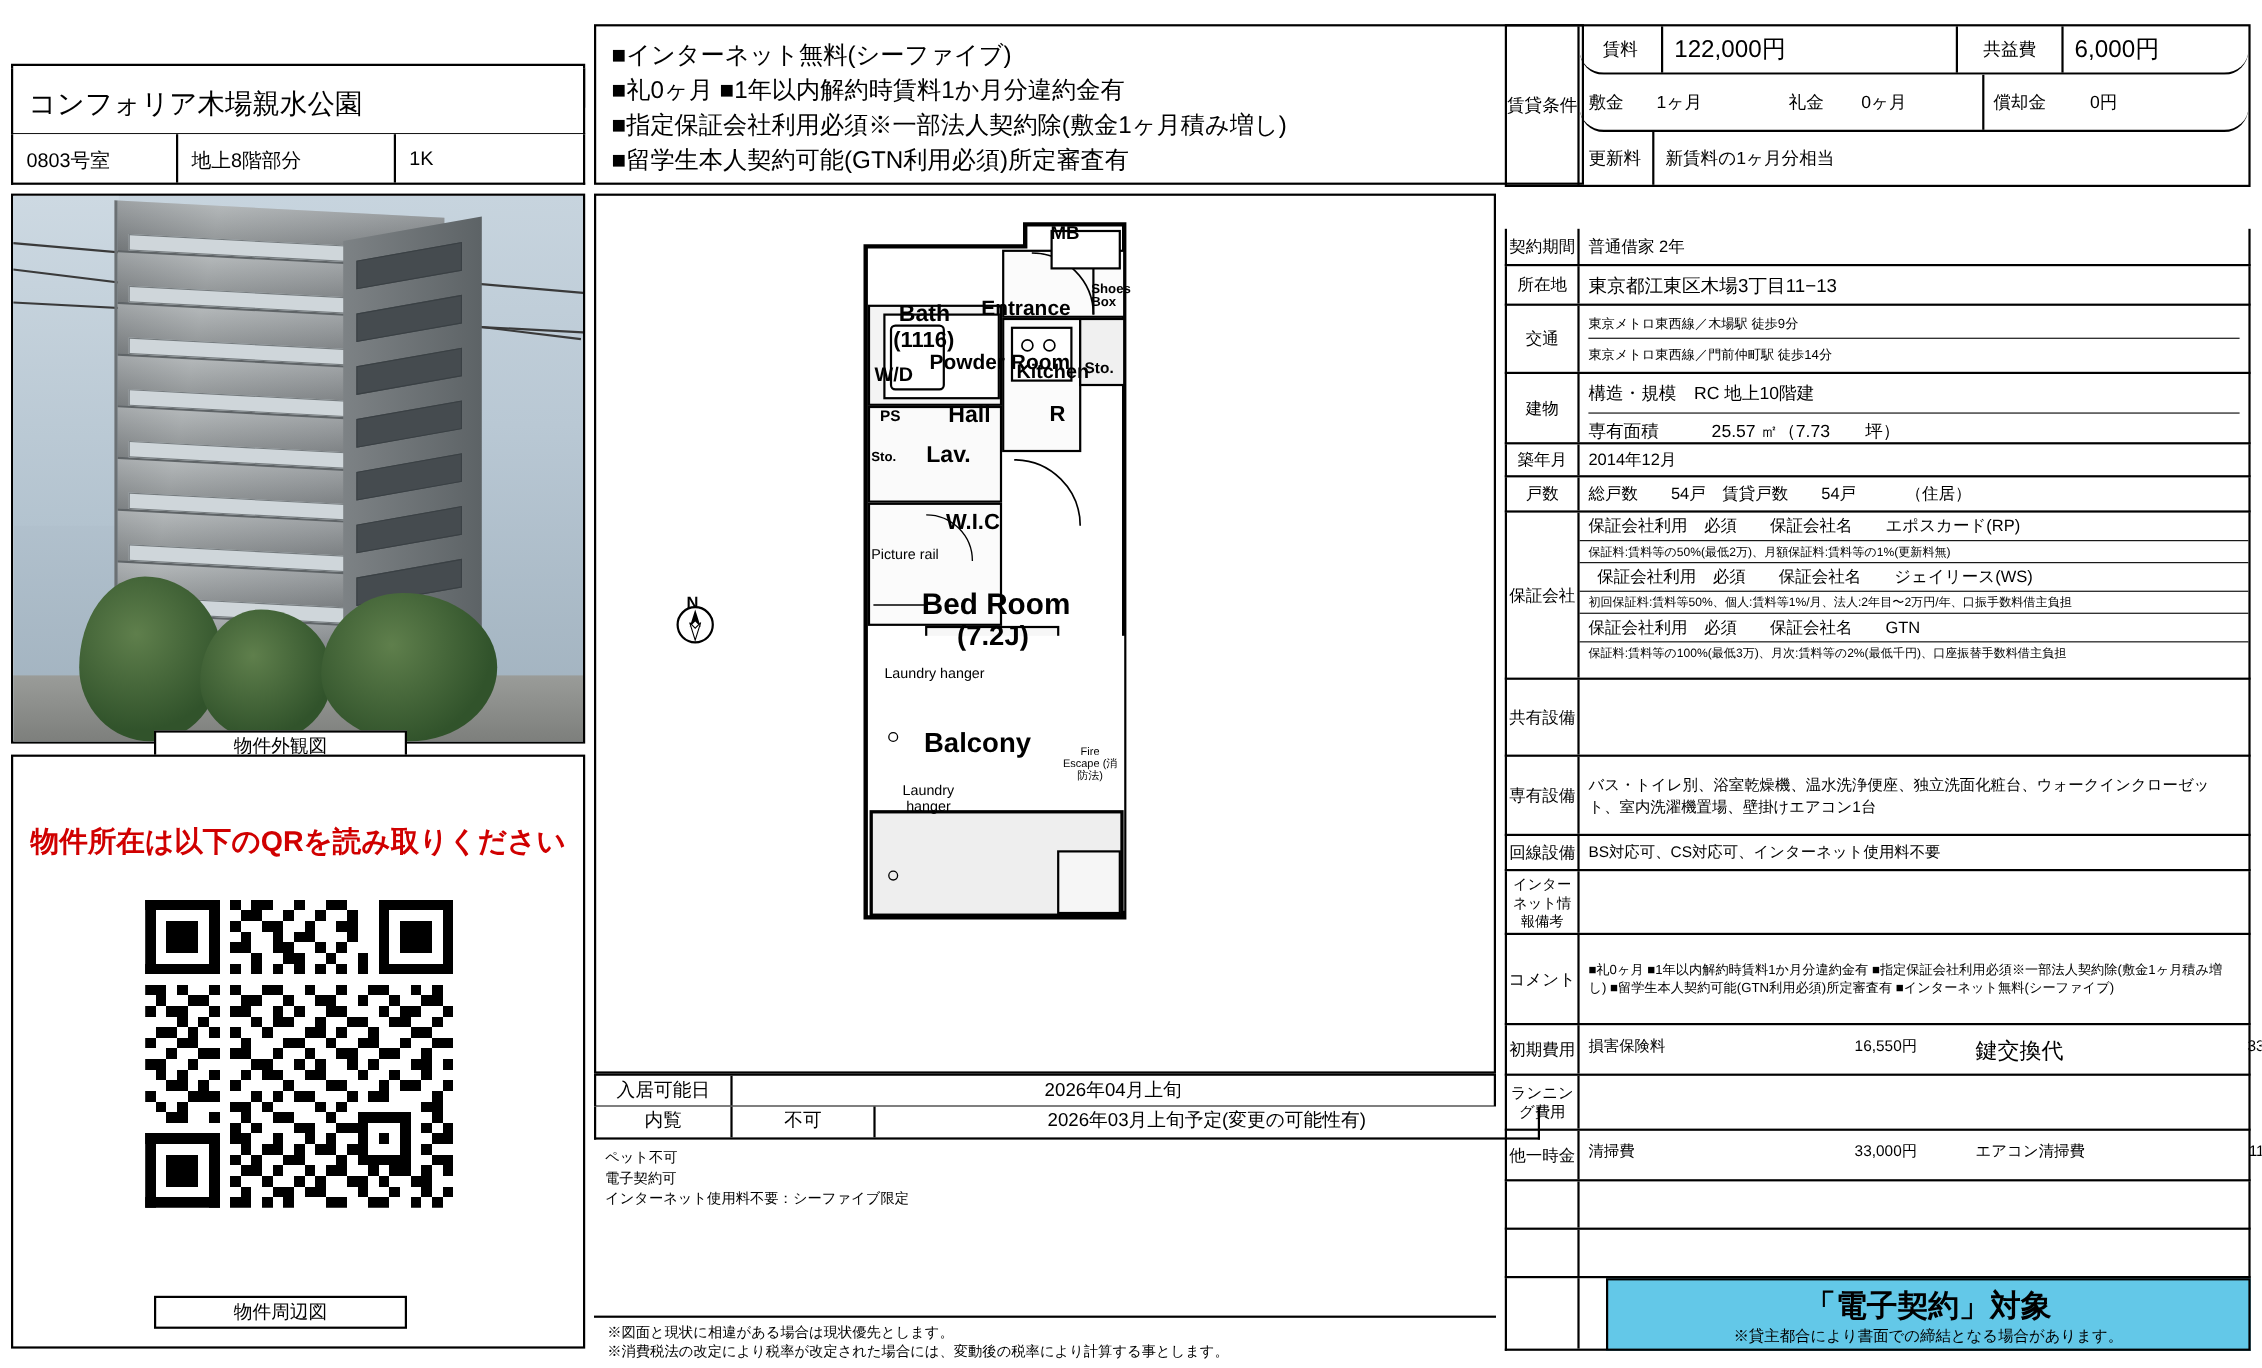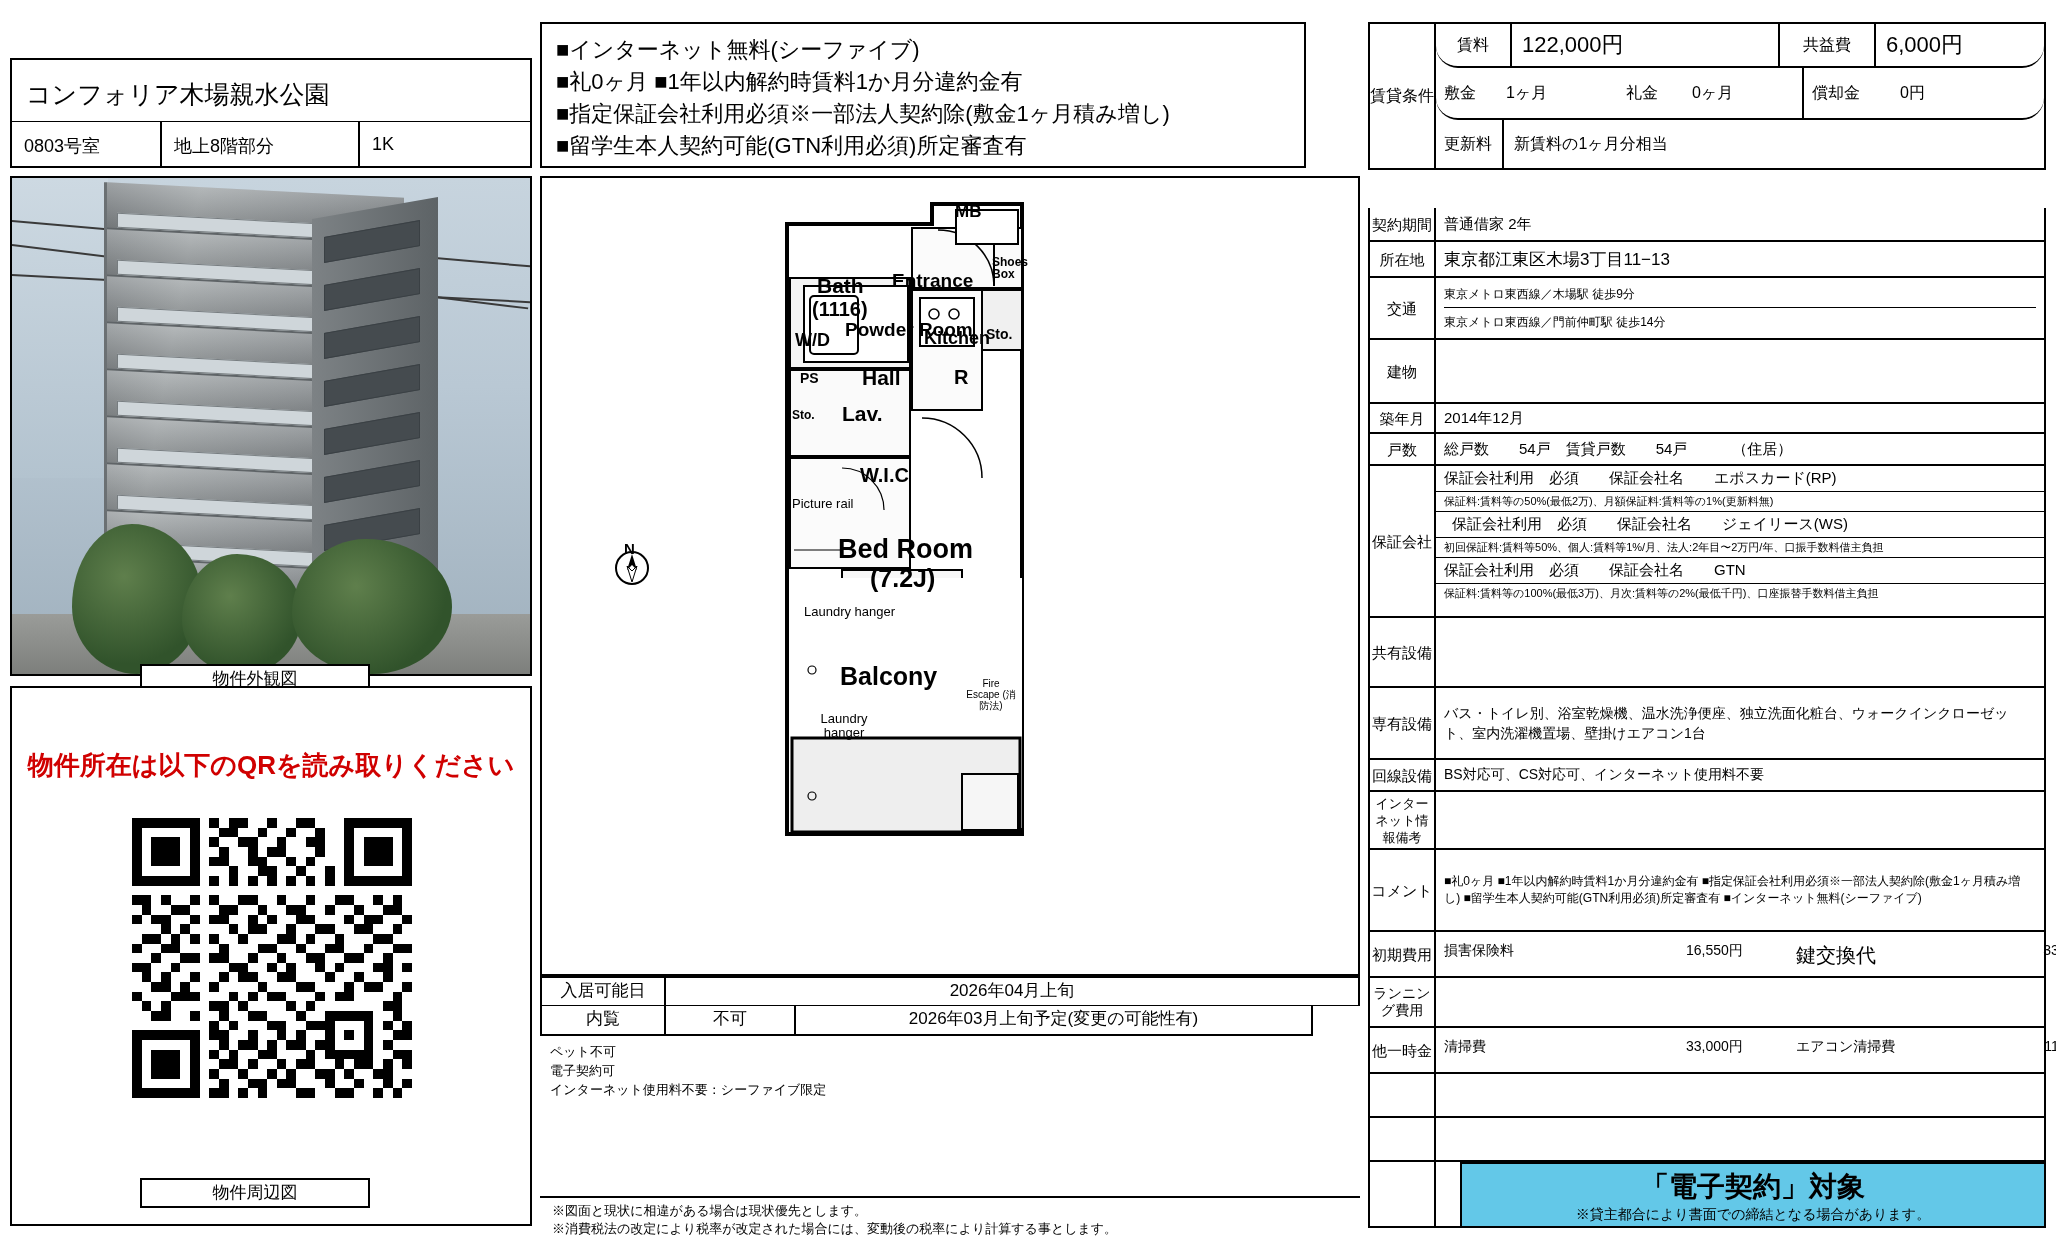--- a/index.html
+++ b/index.html
@@ -118,40 +118,40 @@
     position: absolute; left: 120px; top: 130px; width: 280px; height: 280px;
   }
   #qr-caption {
     position: absolute; left: 140px; top: 1178px; width: 230px; height: 30px;
     border: 2px solid #000; background: #fff;
     font-size: 17px; text-align: center; line-height: 26px;
   }
 
   
   #mid-top {
-    left: 540px; top: 22px; width: 766px; height: 146px;
+    left: 540px; top: 22px; width: 900px; height: 146px;
     border: 2px solid #000;
     padding: 10px 14px;
   }
   #mid-top div { font-size: 22px; line-height: 32px; }
 
   #plan-box {
     left: 540px; top: 176px; width: 820px; height: 800px;
     border: 2px solid #000;
     overflow: hidden;
     background: #fff;
   }
   #plan-svg { position: absolute; left: 0; top: 0; }
 
   #move-in-row {
     left: 540px; top: 976px; width: 820px; height: 30px;
     border: 2px solid #000; border-bottom: 1px solid #000;
   }
   #preview-row {
-    left: 540px; top: 1006px; width: 773px; height: 30px;
+    left: 540px; top: 1006px; width: 860px; height: 30px;
     border: 2px solid #000; border-top: 0;
   }
   .mrow-l { position: absolute; left: 0; top: 0; width: 122px; height: 100%;
             text-align: center; font-size: 17px; line-height: 26px; }
   .mrow-m { position: absolute; left: 122px; top: 0; width: 130px; height: 100%;
             border-left: 2px solid #000; text-align: center; font-size: 17px; line-height: 26px; }
   .mrow-r { position: absolute; left: 252px; top: 0; right: 0; height: 100%;
             border-left: 2px solid #000; text-align: center; font-size: 17px; line-height: 26px; }
   .mrow-full { position: absolute; left: 122px; top: 0; right: 0; height: 100%;
             border-left: 2px solid #000; text-align: center; font-size: 17px; line-height: 26px; }
@@ -648,20 +648,24 @@
   <div class="tblrow" style="left:1368px; top:278px; height:62px;">
     <div class="k">交通</div>
     <div class="v">
       <div class="small" style="border-bottom:1px solid #000; padding:5px 0 4px 0;">東京メトロ東西線／木場駅 徒歩9分</div>
       <div class="small" style="padding:6px 0 0 0;">東京メトロ東西線／門前仲町駅 徒歩14分</div>
     </div>
   </div>
 
   <div class="tblrow" style="left:1368px; top:340px; height:64px;">
     <div class="k">建物</div>
+    <div class="v">
+      <div style="font-size:16px; border-bottom:1px solid #000; padding:5px 0 6px 0;">構造・規模　RC 地上10階建</div>
+      <div style="font-size:16px; padding:6px 0 0 0;">専有面積　　　25.57 ㎡（7.73　　坪）</div>
+    </div>
   </div>
 
   <div class="tblrow" style="left:1368px; top:404px; height:30px;">
     <div class="k">築年月</div>
     <div class="v center-v">2014年12月</div>
   </div>
 
   <div class="tblrow" style="left:1368px; top:434px; height:32px;">
     <div class="k">戸数</div>
     <div class="v center-v">総戸数　　54戸　賃貸戸数　　54戸　　　（住居）</div>

